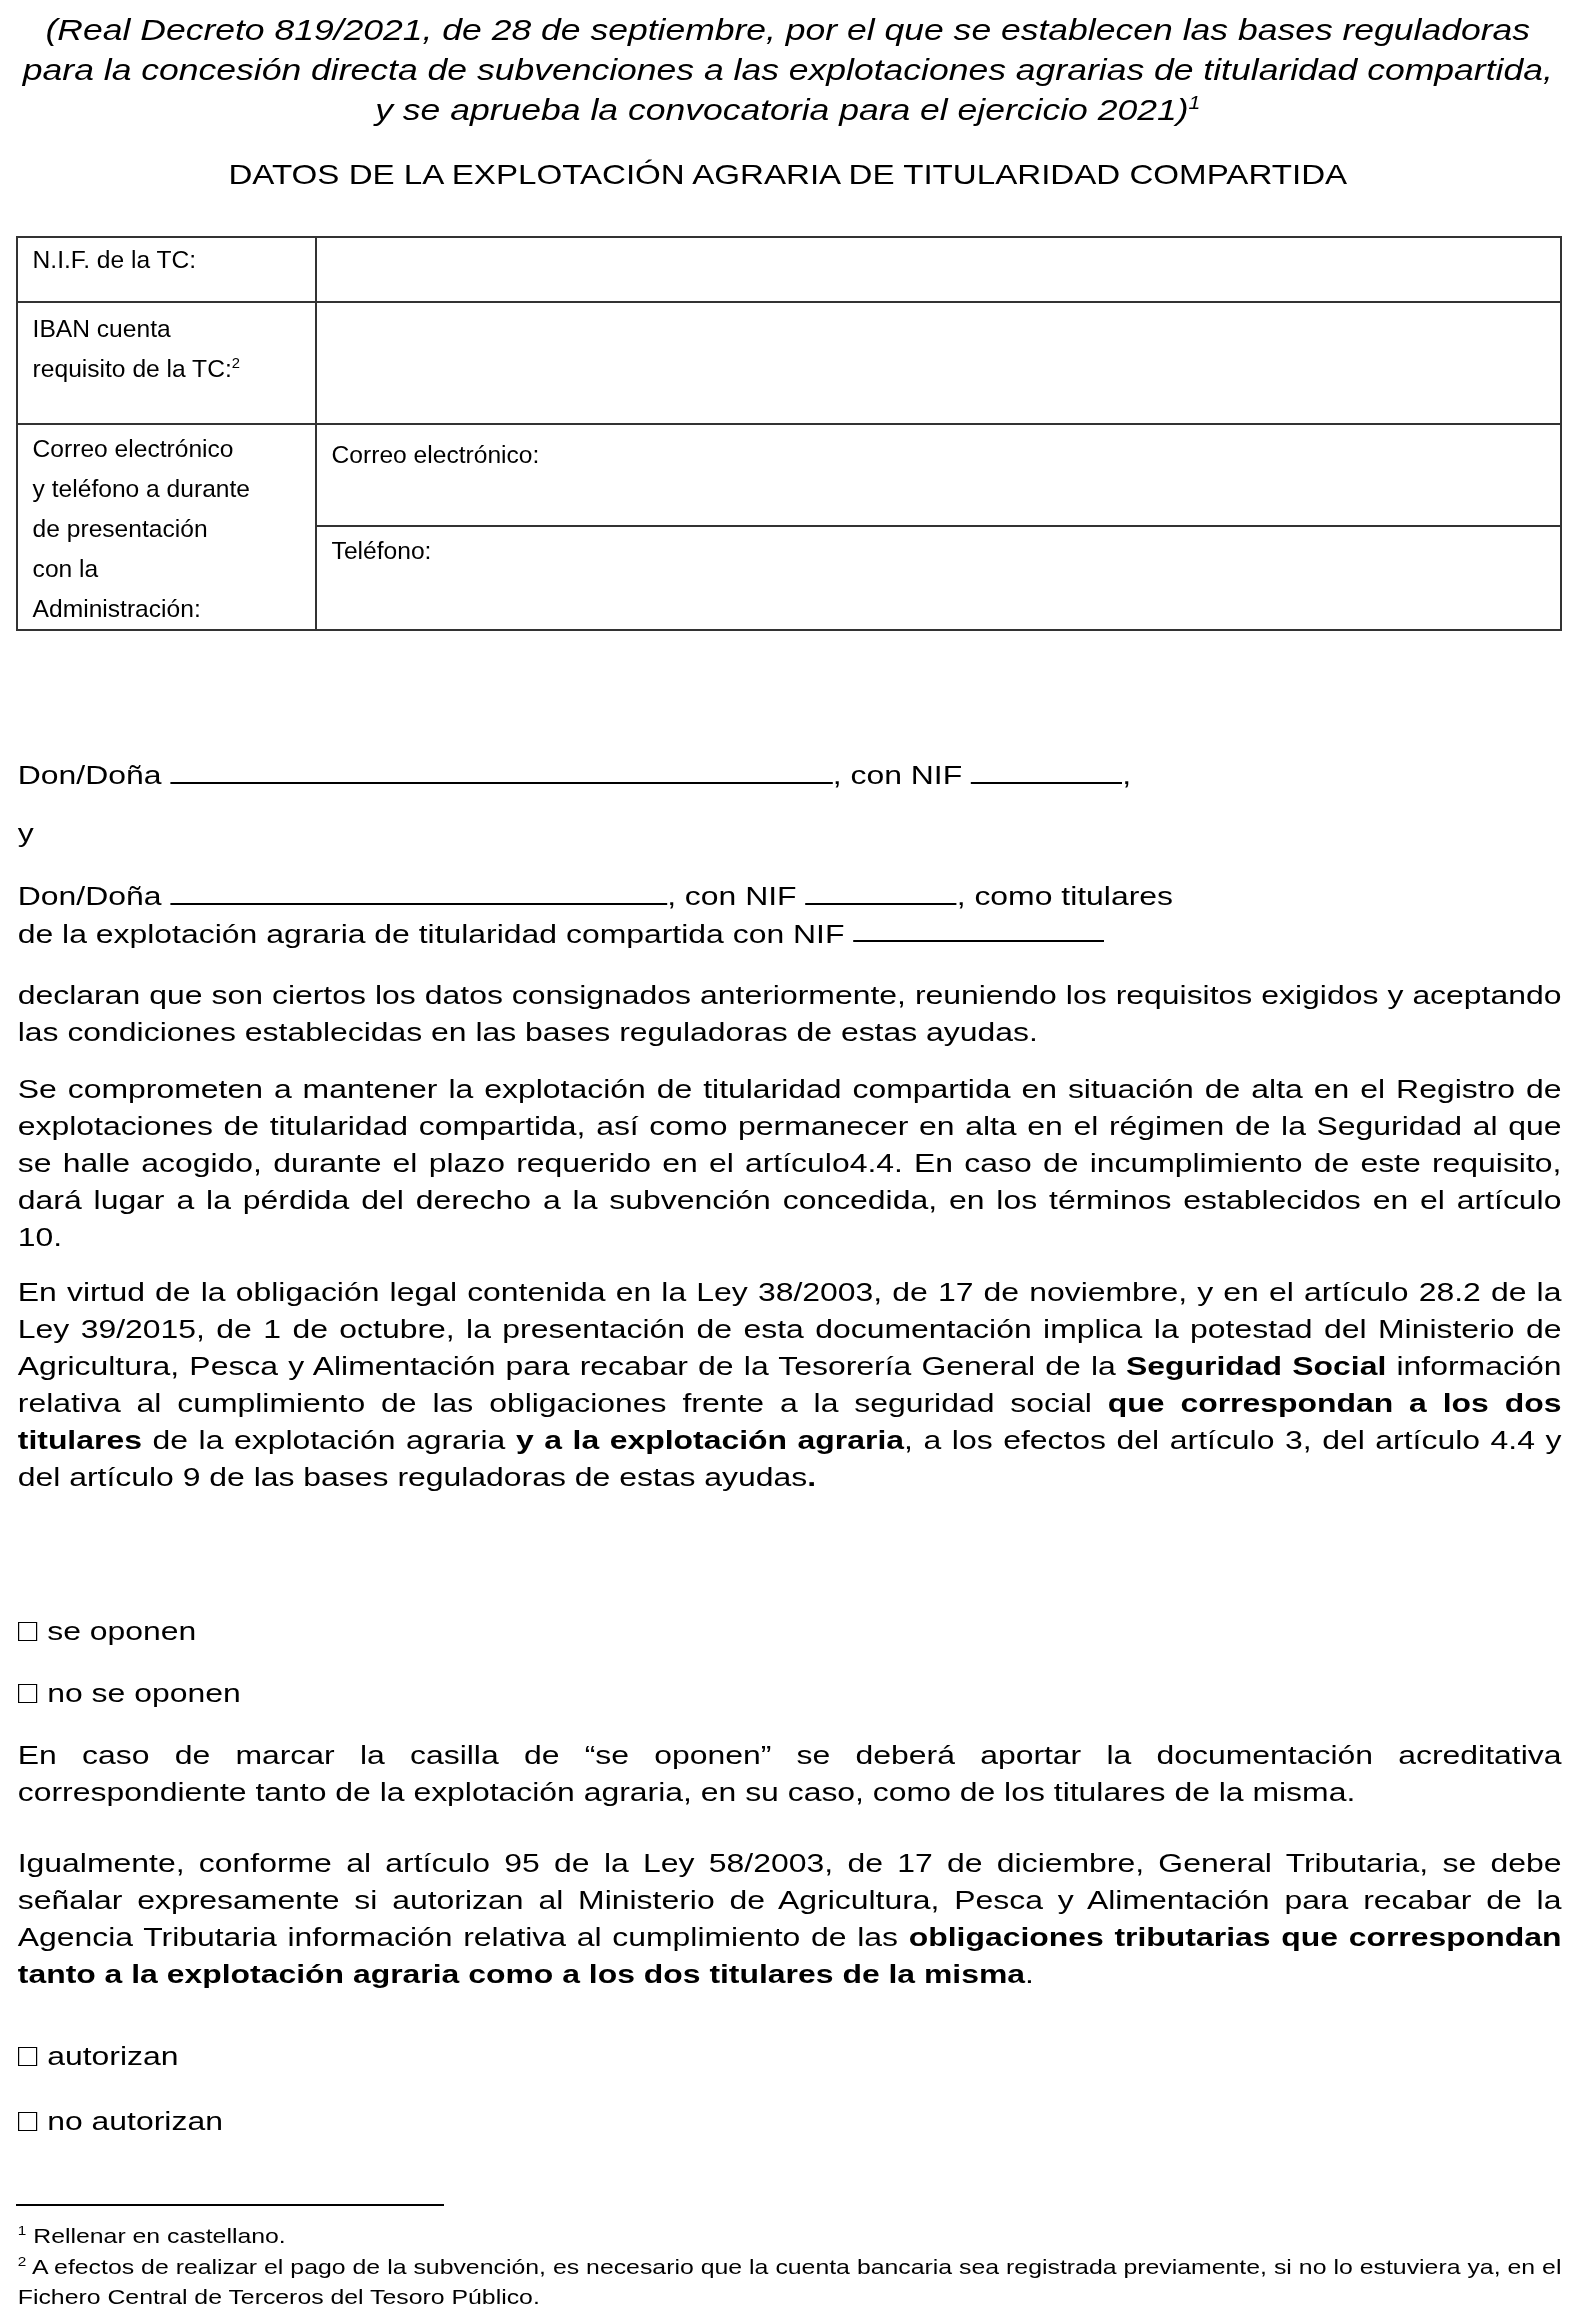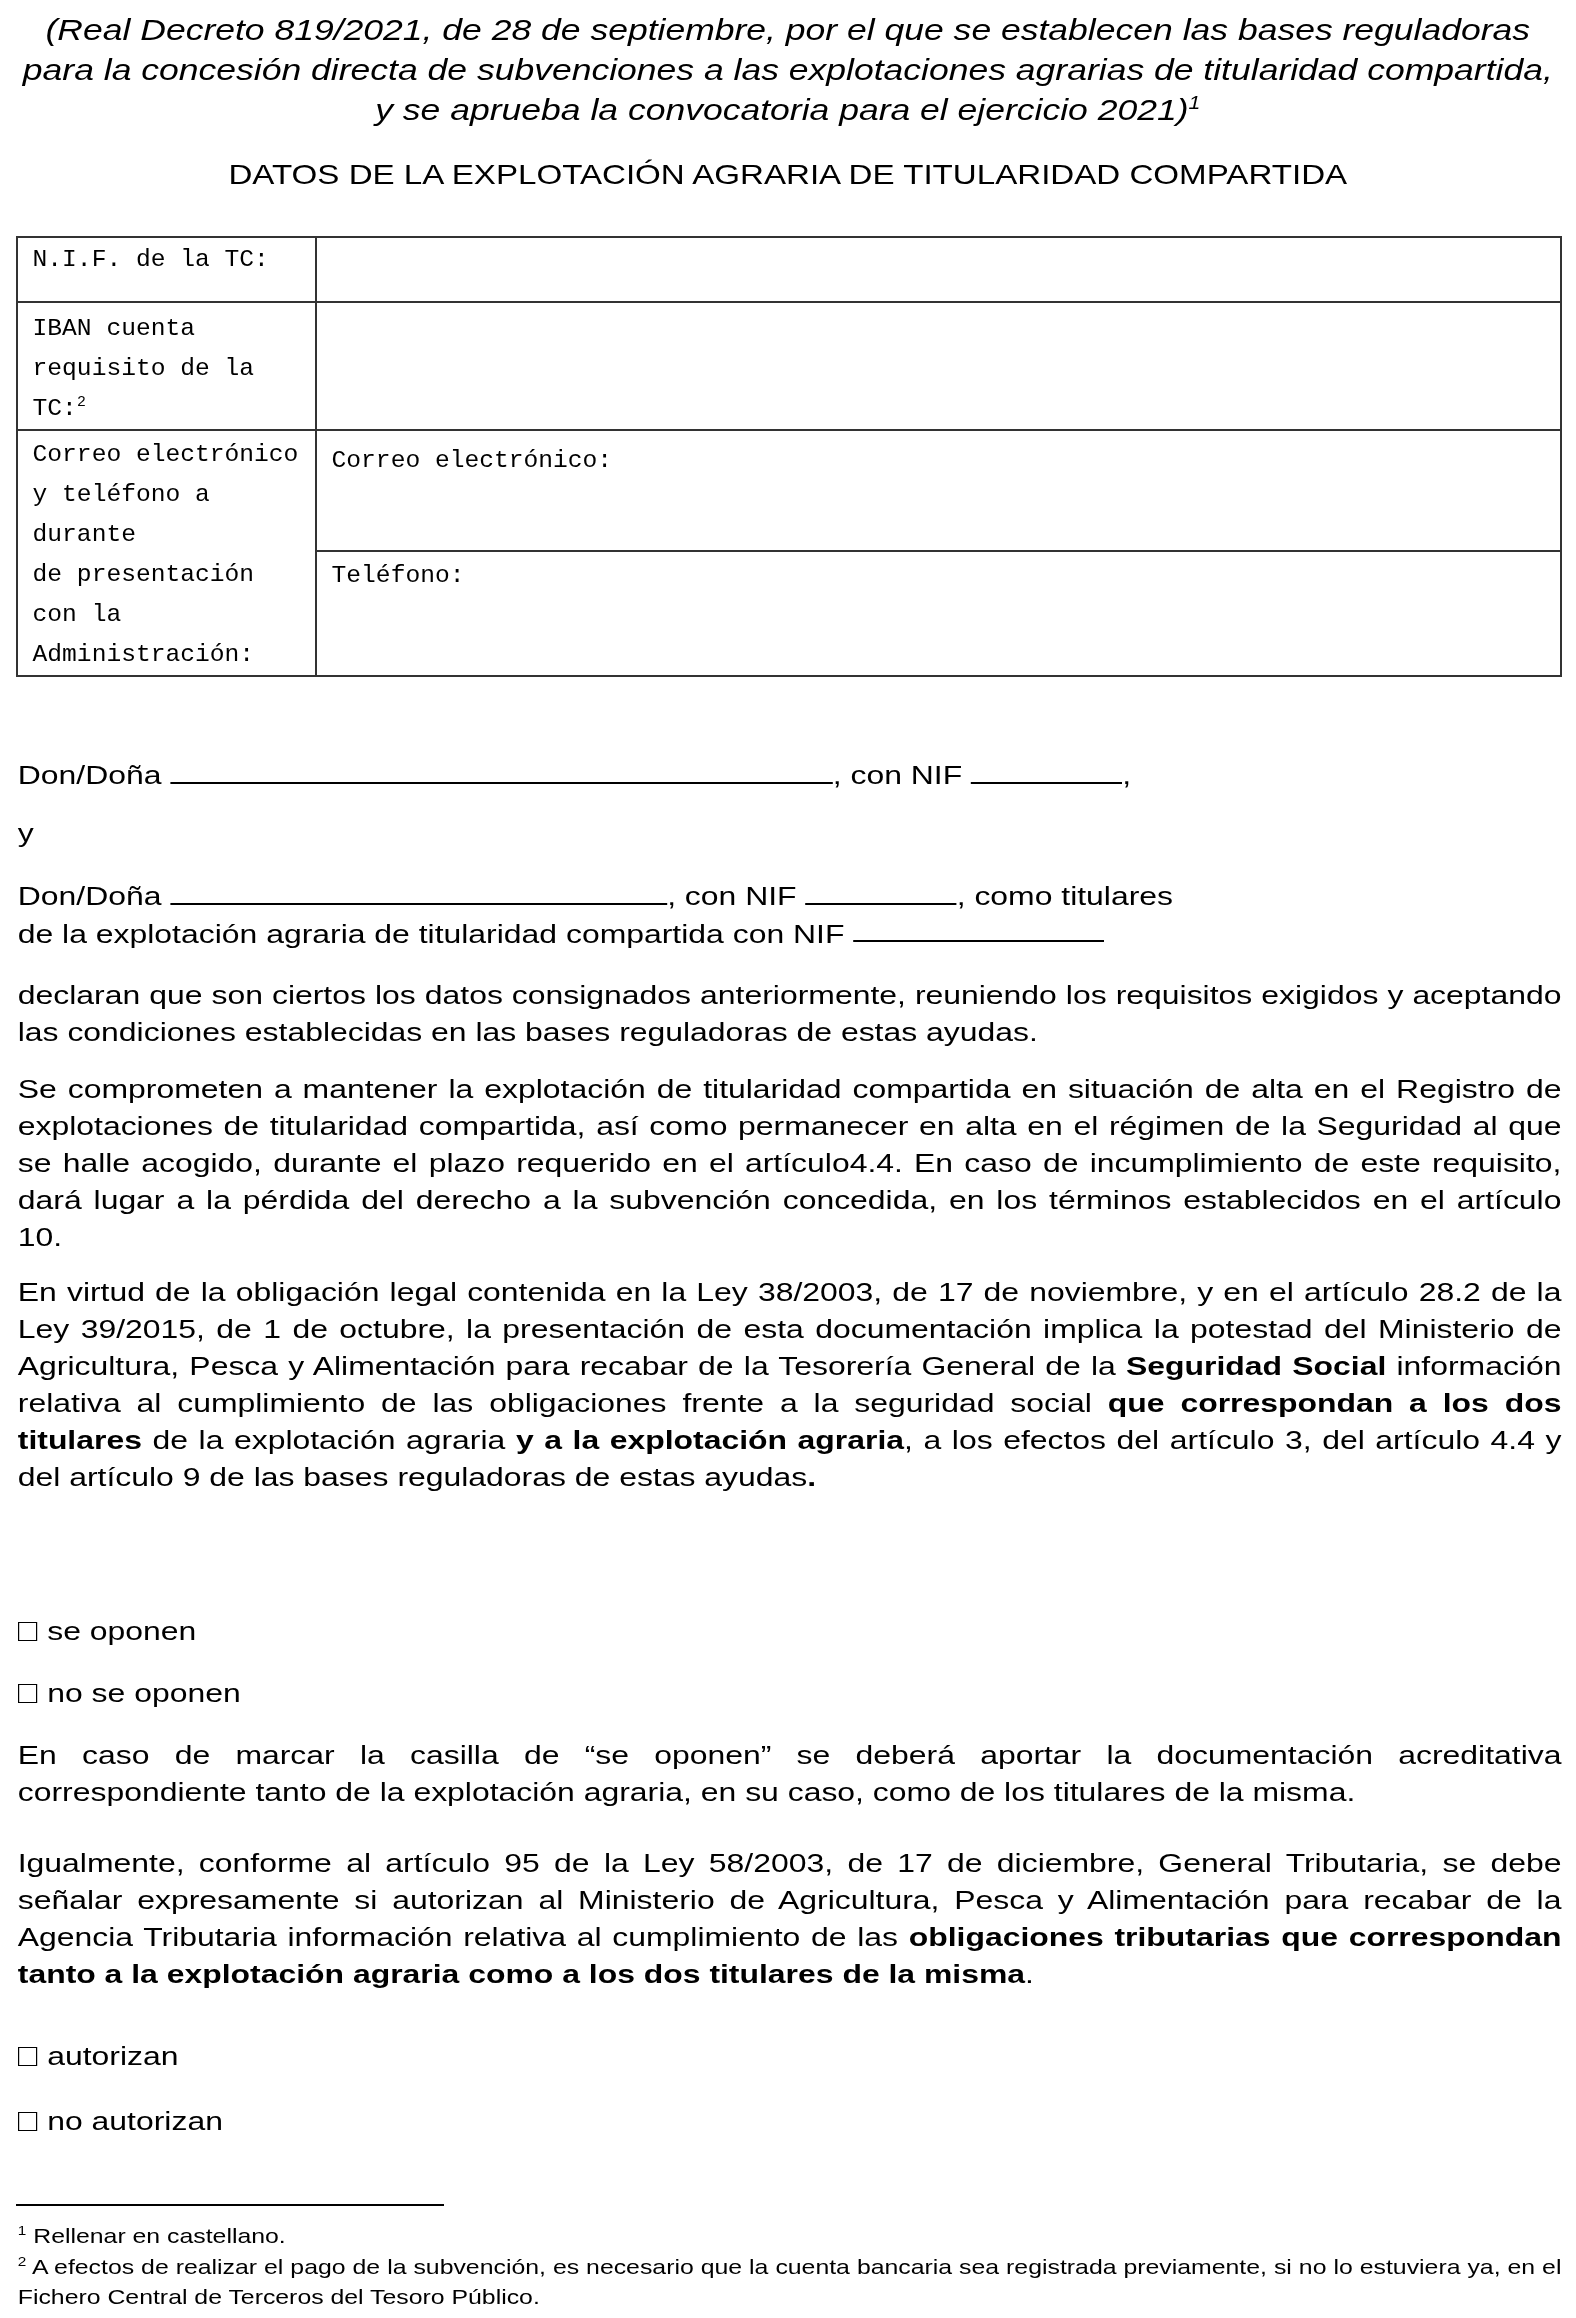--- a/index.html
+++ b/index.html
@@ -9,21 +9,21 @@
   .just { text-align: justify; text-align-last: left; }
   .hdr { font-family: "Liberation Sans", sans-serif; font-style: italic; font-size: 29.6px; line-height: 40px; text-align: center; }
   .hdr sup { font-size: 17.7px; line-height: 0; }
   .datos { font-family: "Liberation Sans", sans-serif; font-size: 27.6px; line-height: 33px; text-align: center; }
   .pad { padding-left: 14.8px; padding-right: 11.8px; box-sizing: border-box; }
   .uline { display: inline-block; border-bottom: 2px solid #000; height: 25.6px; vertical-align: baseline; }
   .b { font-weight: bold; }
   .chk { display: inline-block; width: 16.7px; height: 18.7px; border: 1.5px solid #000; box-sizing: border-box; vertical-align: -1px; margin-right: 7.9px; }
   table.tc { position: absolute; left: 15.8px; top: 236px; width: 1546px; border-collapse: collapse; font-family: "DejaVu Sans", sans-serif; }
   table.tc td { border: 2px solid #333; vertical-align: top; padding: 0; }
-  .cell { font-family: Liberation Mono, monospace; font-size: 24.6px; line-height: 40px; padding: 2px 0 0 14.8px; transform-origin: 0 0; }
+  .cell { font-family: Liberation Sans, sans-serif; font-size: 24.6px; line-height: 40px; padding: 2px 0 0 14.8px; transform-origin: 0 0; }
   .cell sup { font-size: 14.8px; line-height: 0; }
   .fn { font-family: "Liberation Sans", sans-serif; font-size: 20.7px; line-height: 30.5px; }
   .fn sup { font-size: 12.8px; line-height: 0; }
   .sep { position: absolute; left: 15.8px; top: 2204px; width: 428px; height: 2px; background: #000; }
 </style>
 </head>
 <body>
 
 <div class="sx hdr" style="top:9.9px;">
   <div>(Real Decreto 819/2021, de 28 de septiembre, por el que se establecen las bases reguladoras</div>
@@ -40,21 +40,21 @@
     </colgroup>
   <tbody>
       <tr style="height:65px;">
     <td>
           <div class="cell">N.I.F. de la TC:</div>
         </td>
     <td>
           <div class="cell"></div>
         </td>
   </tr>
-  <tr style="height:105px;">
+  <tr style="height:122px;">
     <td>
       <div class="cell" style="padding-top:5.9px;">
         <span>IBAN cuenta</span><br>
         <span>requisito de la TC:</span><sup>2</sup>
       </div>
     </td>
     <td>
           <div class="cell"></div>
         </td>
   </tr>

